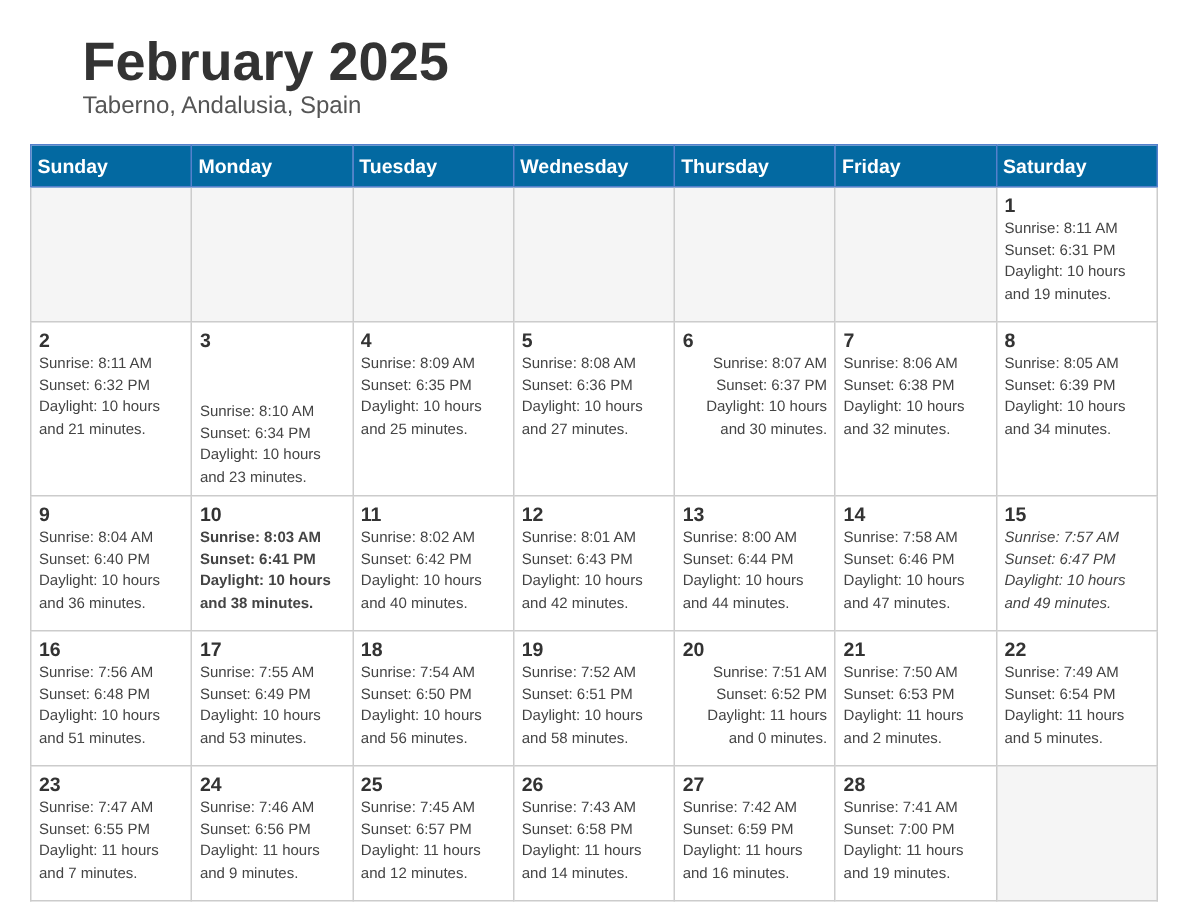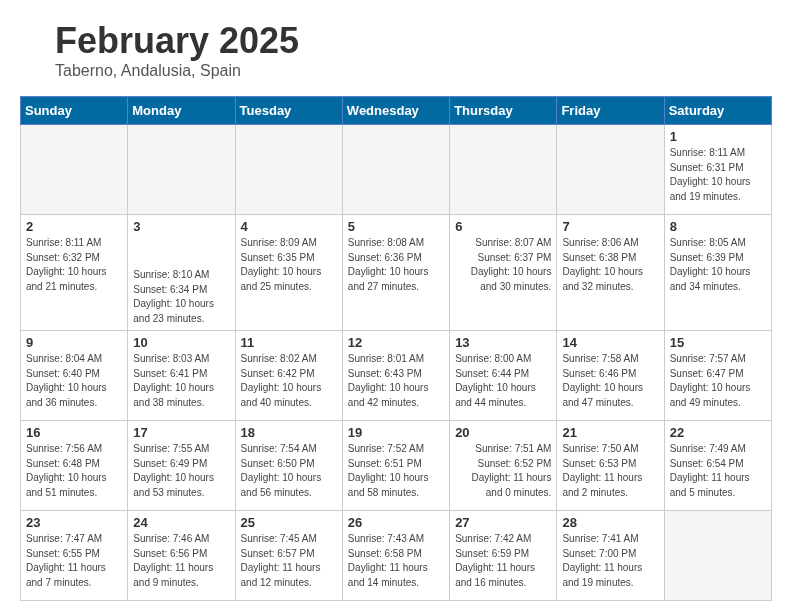--- a/index.html
+++ b/index.html
@@ -165,21 +165,21 @@
       <tr>
         <td>
           <span class="day-number">9</span>
           <div class="day-info" style="white-space: pre-line;">Sunrise: 8:04 AM
 Sunset: 6:40 PM
 Daylight: 10 hours
 and 36 minutes.</div>
         </td>
         <td>
           <span class="day-number">10</span>
-          <div class="day-info" style="white-space: pre-line;">Sunrise: 8:03 AM
+          <div class="day-info" style="white-space: pre-line; font-weight: bold;">Sunrise: 8:03 AM
 Sunset: 6:41 PM
 Daylight: 10 hours
 and 38 minutes.</div>
         </td>
         <td>
           <span class="day-number">11</span>
           <div class="day-info" style="white-space: pre-line;">Sunrise: 8:02 AM
 Sunset: 6:42 PM
 Daylight: 10 hours
 and 40 minutes.</div>
@@ -200,21 +200,21 @@
         </td>
         <td>
           <span class="day-number">14</span>
           <div class="day-info" style="white-space: pre-line;">Sunrise: 7:58 AM
 Sunset: 6:46 PM
 Daylight: 10 hours
 and 47 minutes.</div>
         </td>
         <td>
           <span class="day-number">15</span>
-          <div class="day-info" style="white-space: pre-line;">Sunrise: 7:57 AM
+          <div class="day-info" style="white-space: pre-line; font-style: italic;">Sunrise: 7:57 AM
 Sunset: 6:47 PM
 Daylight: 10 hours
 and 49 minutes.</div>
         </td>
       </tr>
       <tr>
         <td>
           <span class="day-number">16</span>
           <div class="day-info" style="white-space: pre-line;">Sunrise: 7:56 AM
 Sunset: 6:48 PM

